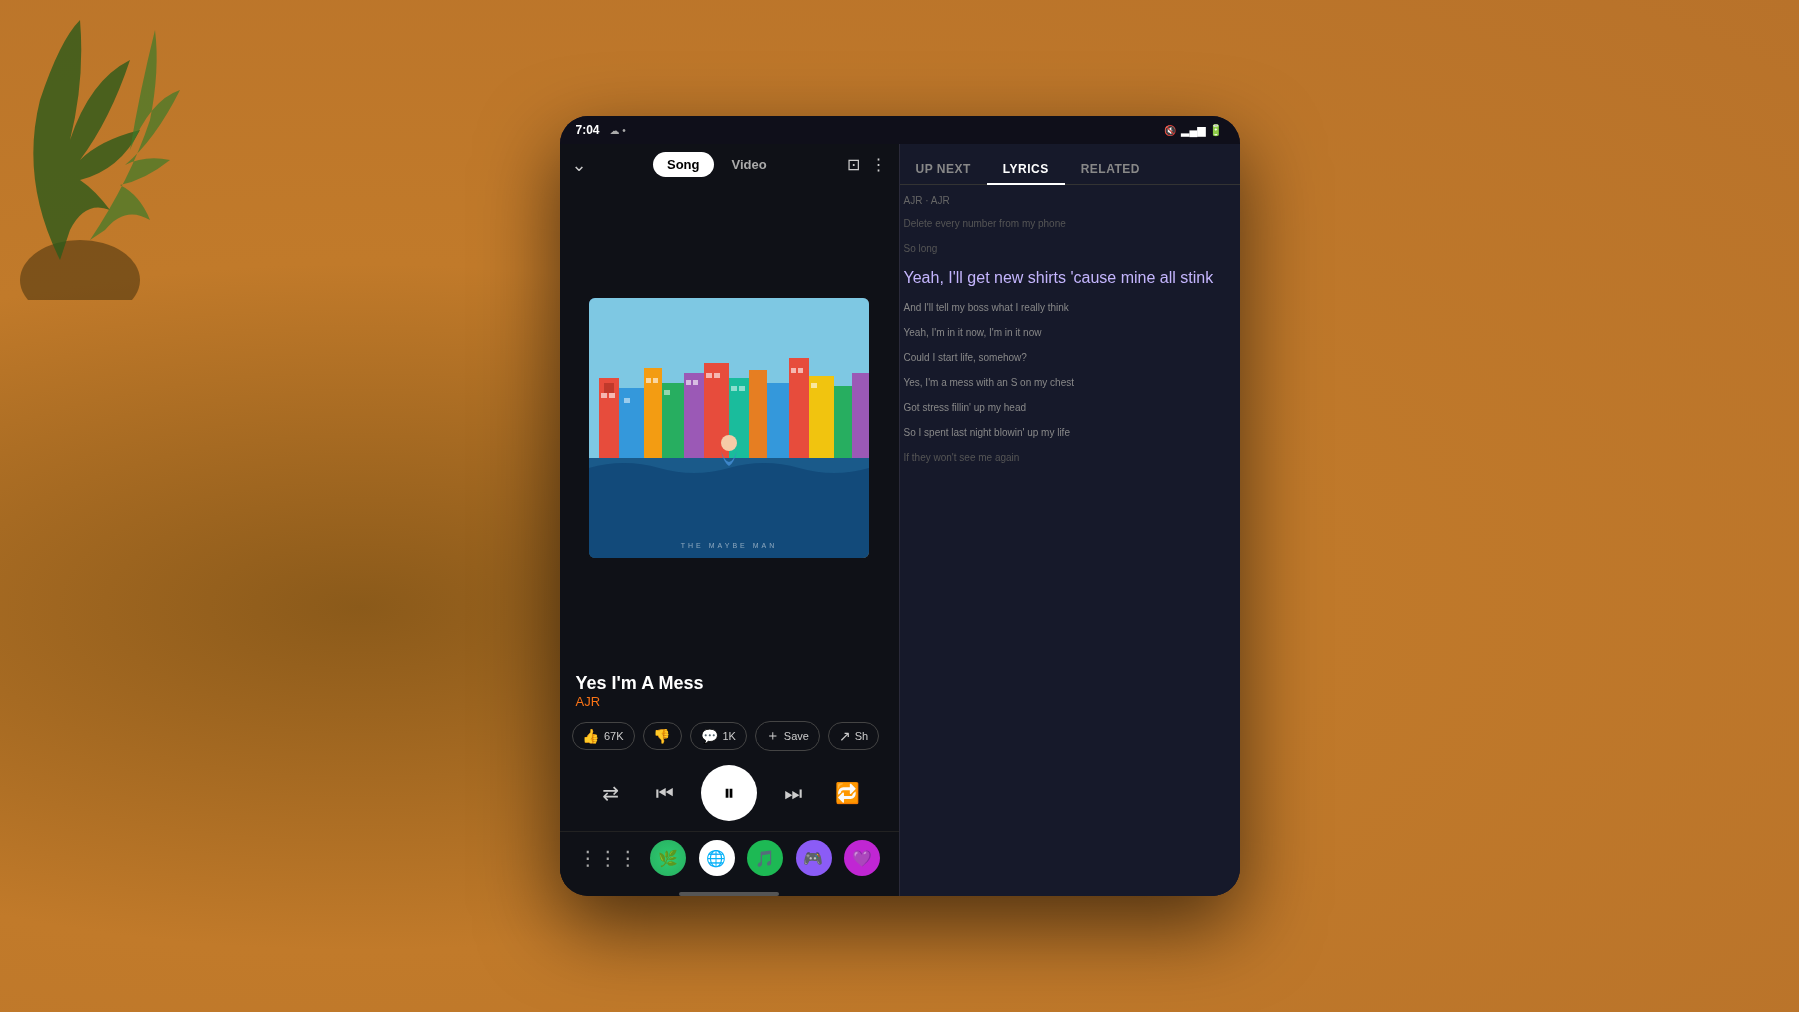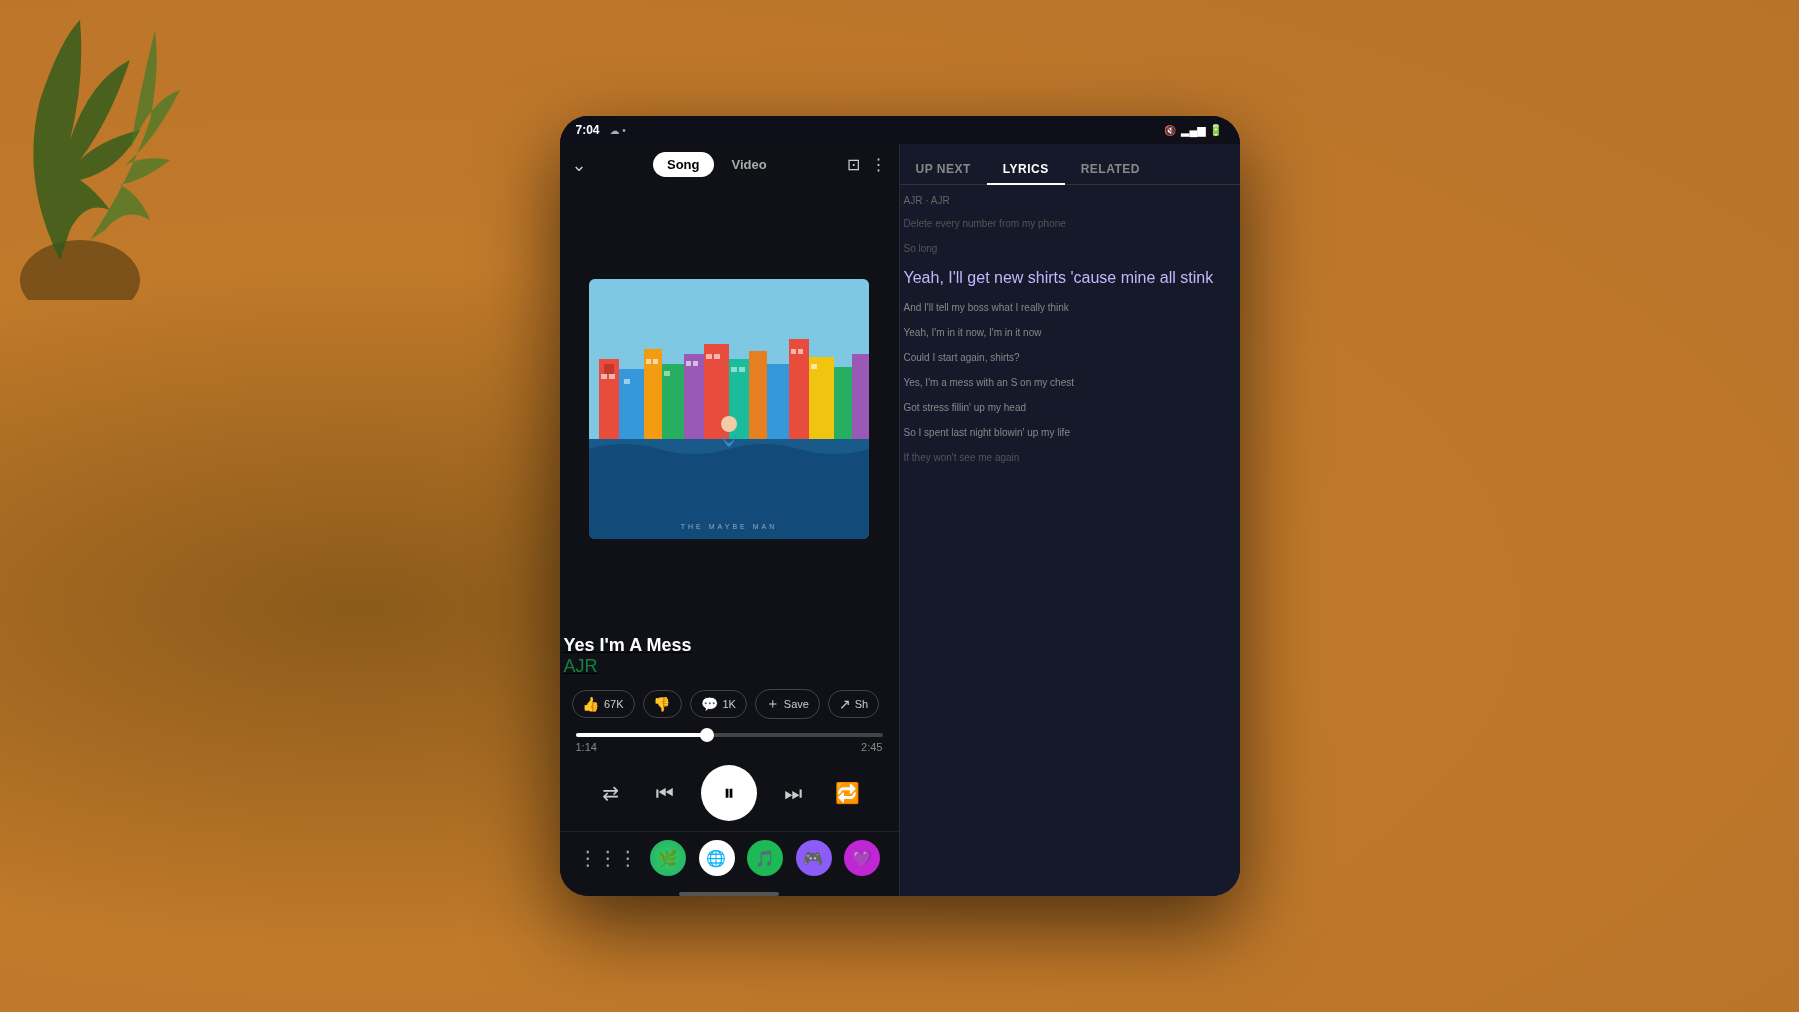--- a/index.html
+++ b/index.html
@@ -158,34 +158,33 @@
       width: 280px;
       height: 260px;
       border-radius: 6px;
       background: linear-gradient(135deg, #2d5a8e 0%, #1a3a5c 20%, #3d7a4e 40%, #5a3d7a 60%, #8e6a2d 80%, #c17a2a 100%);
       position: relative;
       overflow: hidden;
     }
 
     
     .song-info {
-      padding: 6px 4px;
-      background: #0f1117;
-      text-decoration: underline;
+      padding: 6px 16px;
+      background: #0f1117;
     }
 
     .song-title {
       color: #fff;
       font-size: 18px;
       font-weight: 700;
     }
 
     .song-artist {
-      color: #15803d;
-      font-size: 18px;
+      color: #f97316;
+      font-size: 13px;
     }
 
     
     .action-row {
       display: flex;
       align-items: center;
       gap: 8px;
       padding: 6px 12px;
       background: #0f1117;
     }
@@ -502,31 +501,20 @@
         <button class="action-btn">
           <span class="icon">＋</span>
           <span>Save</span>
         </button>
         <button class="action-btn">
           <span class="icon">↗</span>
           <span>Sh</span>
         </button>
       </div>
 
-      <div class="progress-section">
-        <div class="progress-bar-container">
-          <div class="progress-fill">
-            <div class="progress-thumb"></div>
-          </div>
-        </div>
-        <div class="time-labels">
-          <span>1:14</span>
-          <span>2:45</span>
-        </div>
-      </div>
 
       <div class="player-controls">
         <div class="ctrl-btn">
           <span>⇄</span>
         </div>
         <div class="ctrl-btn">
           <span>⏮</span>
         </div>
         <div class="ctrl-btn play-pause">
           <span>⏸</span>
@@ -559,21 +547,21 @@
       </div>
 
       <div class="lyrics-content">
         <div class="lyrics-meta">AJR · AJR</div>
 
         <div class="lyric-line faded">Delete every number from my phone</div>
         <div class="lyric-line faded">So long</div>
         <div class="lyric-line active">Yeah, I'll get new shirts 'cause mine all stink</div>
         <div class="lyric-line">And I'll tell my boss what I really think</div>
         <div class="lyric-line">Yeah, I'm in it now, I'm in it now</div>
-        <div class="lyric-line">Could I start again, shirts?</div>
+        <div class="lyric-line">Could I start life, somehow?</div>
         <div class="lyric-line">Yes, I'm a mess with an S on my chest</div>
         <div class="lyric-line">Got stress fillin' up my head</div>
         <div class="lyric-line">So I spent last night blowin' up my life</div>
         <div class="lyric-line faded">If they won't see me again</div>
       </div>
       <div class="lyrics-fade"></div>
     </div>
 
   </div>
 </div>

